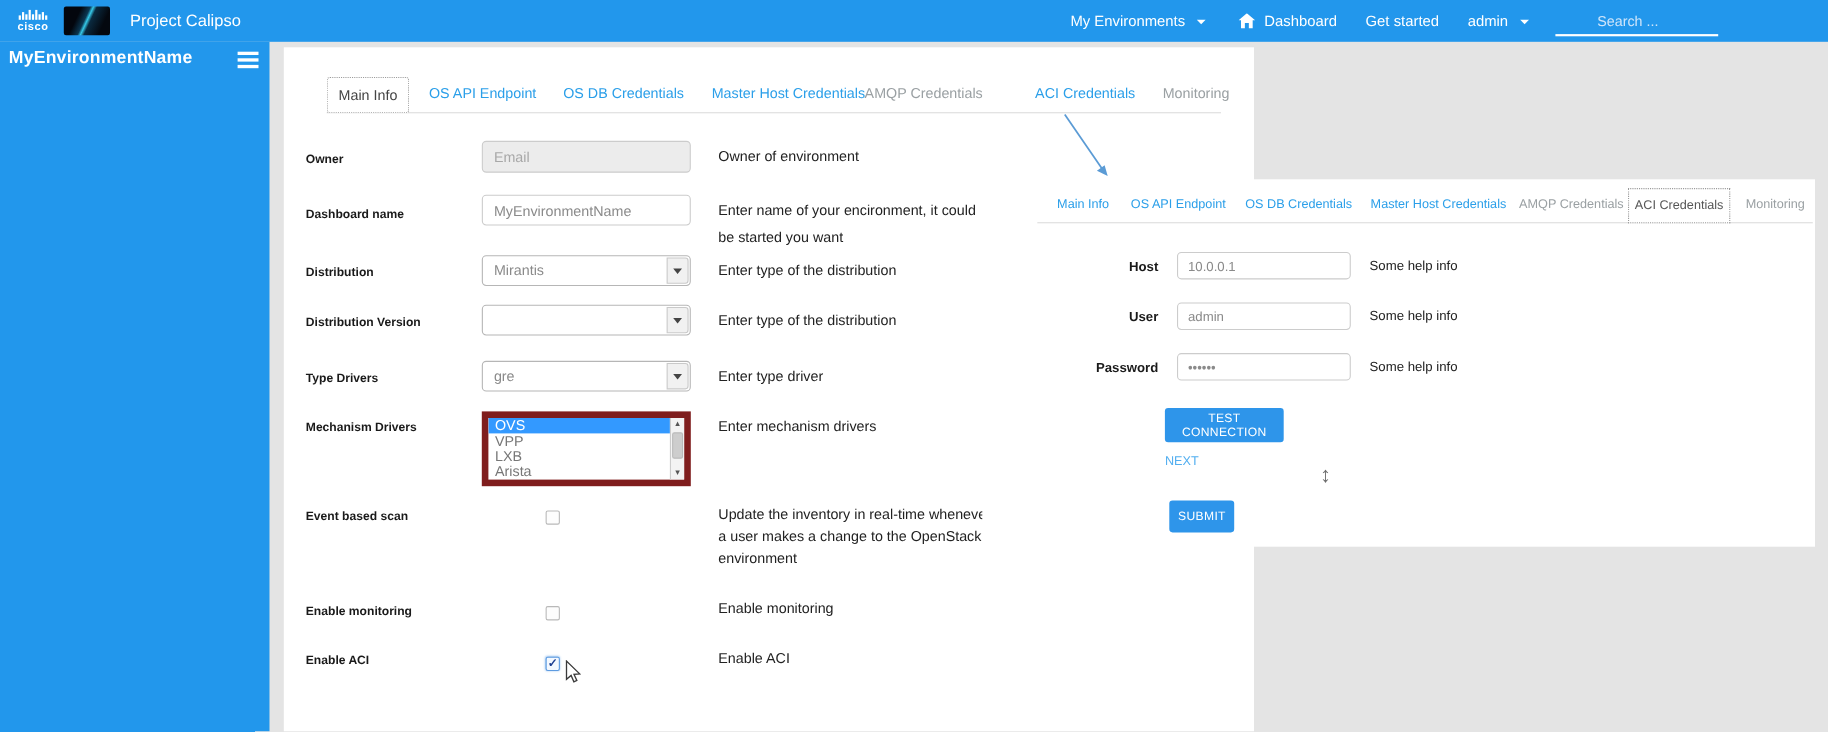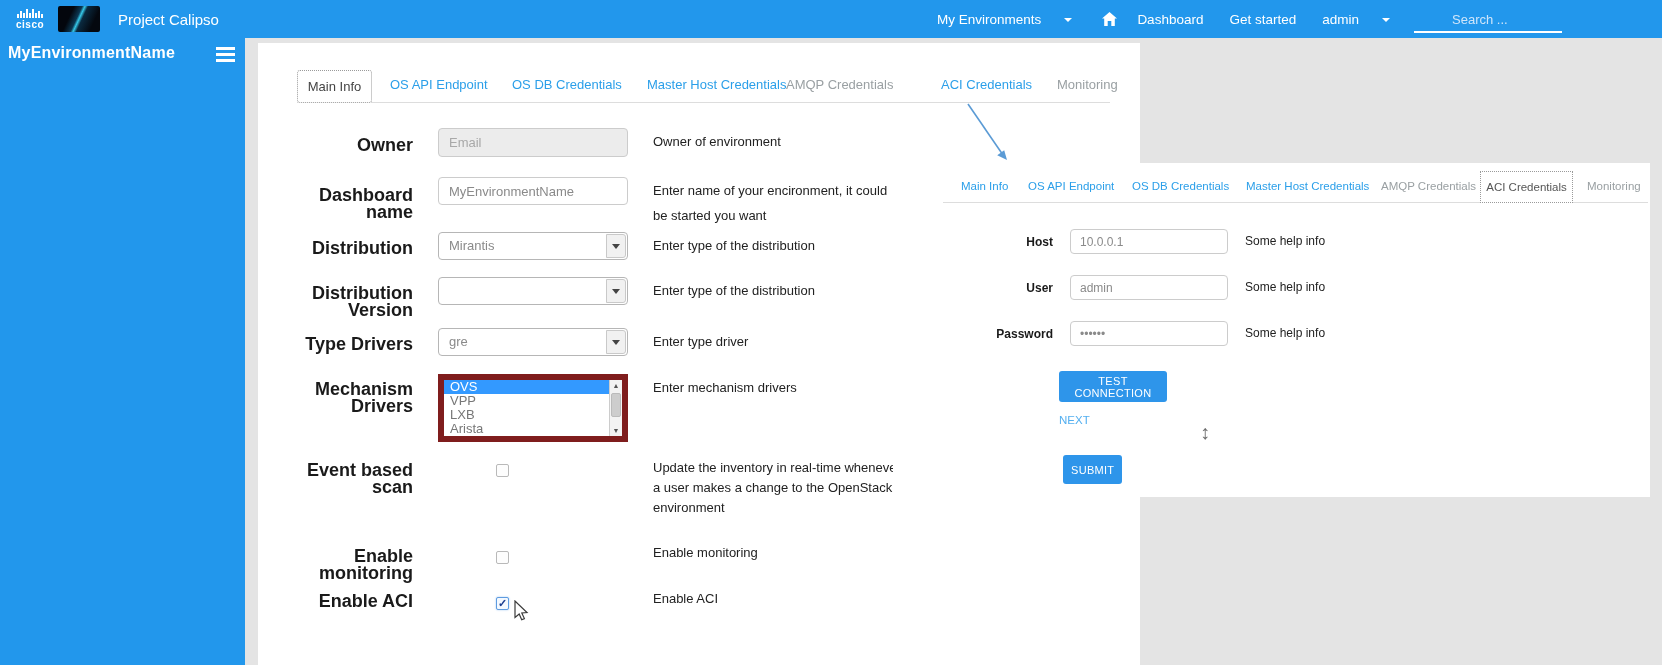--- a/index.html
+++ b/index.html
@@ -9,21 +9,21 @@
   
   .topbar { position:absolute; left:0; top:0; width:1662px; height:38px; background:#2297ec; display:flex; align-items:center; color:#fff; z-index:30; }
   .brand-wrap { display:flex; align-items:center; gap:14px; padding-left:16px; }
   .cisco-logo { display:flex; flex-direction:column; align-items:center; }
   .cisco-bars { display:flex; align-items:flex-end; gap:1px; height:9px; margin-bottom:1px; }
   .cisco-bars i { display:block; width:2px; background:#fff; }
   .cisco-word { font-size:10px; font-weight:bold; letter-spacing:.5px; }
   .thumb { width:42px; height:26px; border-radius:2px; background:linear-gradient(115deg,#03060d 30%,#0b3752 45%,#35c8e8 50%,#0a2a40 56%,#04080f 80%); }
   .app-title { font-size:15px; margin-left:4px; font-weight:400; }
   .topnav { position:absolute; right:0; top:0; height:38px; display:flex; align-items:center; font-size:13.5px; }
-  .navitem { display:flex; align-items:center; gap:20px; cursor:pointer; }
+  .navitem { display:flex; align-items:center; gap:8px; cursor:pointer; }
   .caret { width:0; height:0; border-left:4px solid transparent; border-right:4px solid transparent; border-top:4px solid #fff; margin-left:3px; margin-top:2px; }
   .nav-env { margin-right:30px; }
   .nav-dash { margin-right:26px; }
   .nav-get { margin-right:26px; }
   .nav-admin { margin-right:24px; }
   .search-wrap { display:flex; align-items:center; gap:6px; border-bottom:2px solid #fff; width:148px; padding-bottom:4px; margin-right:100px; margin-top:6px; }
   .search-input { background:transparent; border:none; outline:none; color:#dfeefc; font-size:13px; width:110px; font-family:"Liberation Sans",sans-serif;margin-left:32px; }
   .search-input::placeholder { color:#cfe5fa; }
 
   
@@ -40,21 +40,21 @@
   
   .mtabs { position:absolute; left:0; top:0; width:100%; height:60px; }
   .mtabs .underline { position:absolute; left:39px; right:30px; top:59px; height:1px; background:#ddd; }
   .mtab { position:absolute; top:34px; font-size:13px; white-space:nowrap; cursor:pointer; }
   .mtab-active-box { position:absolute; left:39px; top:27px; width:75px; height:33px; border:1px dotted #9a9a9a; border-radius:3px; background:#fff; z-index:2; display:flex; align-items:center; justify-content:center; font-size:13px; color:#444; cursor:pointer; }
   .t-link { color:#2b9fe9; }
   .t-muted { color:#9aa0a3; }
 
   
   .mrow { position:absolute; left:20px; display:grid; grid-template-columns:135px 190px 250px; column-gap:25px; }
-  .flabel { text-align:right; font-size:18px; font-weight:bold; color:#1a1a1a; line-height:17px; }
+  .flabel { font-size:11px; font-weight:bold; color:#1a1a1a; line-height:17px; }
   .help { font-size:13px; color:#222; line-height:20px; }
   .help-wide { line-height:25px; }
   .tinput { width:190px; height:29px; border:1px solid #ccc; border-radius:4px; font-size:13px; color:#8a8a8a; padding:0 10px; font-family:"Liberation Sans",sans-serif; outline:none; background:#fff; }
   .tinput::placeholder { color:#a8a8a8; }
   .tinput.disabled { background:#ececec; }
   .sel { position:relative; width:190px; height:28px; border:1px solid #b6b6b6; border-radius:4px; background:#fff; font-size:13px; color:#8a8a8a; line-height:26px; padding-left:10px; cursor:pointer; }
   .sel .btn { position:absolute; top:1px; right:1px; bottom:1px; width:20px; background:#f1f1f1; border:1px solid #c9c9c9; border-radius:0 3px 3px 0; display:flex; align-items:center; justify-content:center; }
   .sel .btn::after { content:""; width:0; height:0; border-left:4px solid transparent; border-right:4px solid transparent; border-top:5px solid #444; }
   .listbox { position:relative; width:190px; height:68px; border:6px solid #7f1d1d; background:#fff; overflow:hidden; }
   .opt { height:14px; line-height:14px; font-size:13px; color:#777; padding-left:6px; white-space:nowrap; cursor:pointer; }

